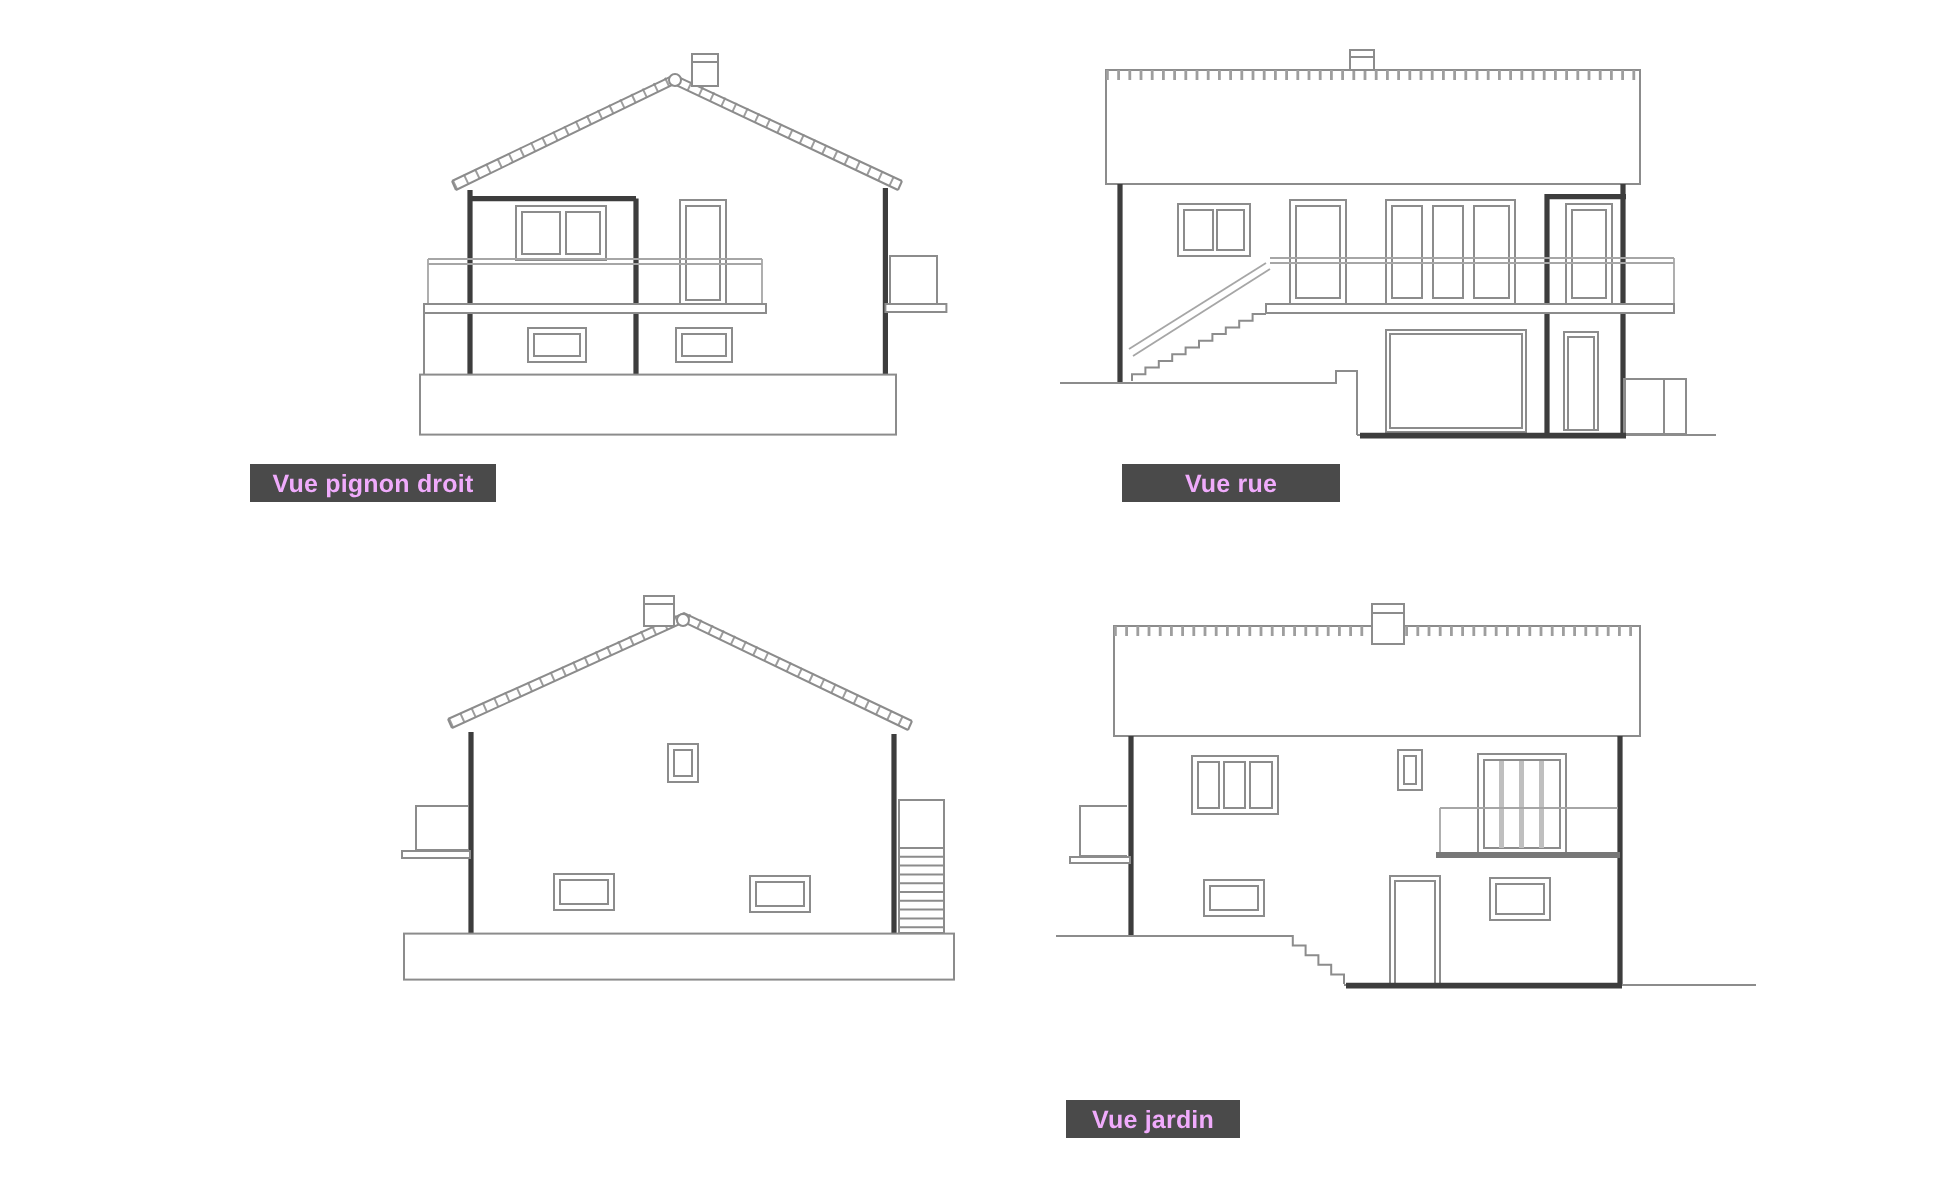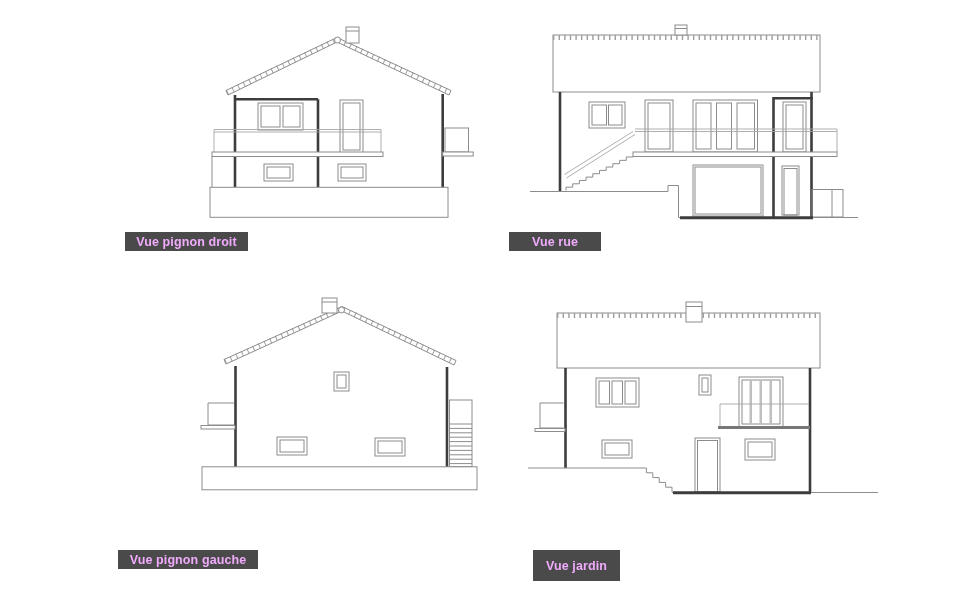--- a/index.html
+++ b/index.html
@@ -227,16 +227,15 @@
       <g class="thin">
         <line x1="528" y1="468" x2="640" y2="468"></line>
         <path d="M640,468 h6.4 v4.8 h6.4 v4.8 h6.4 v4.8 h6.4 v4.8 h6.4 v4.8"></path>
         <line x1="672" y1="492.5" x2="878" y2="492.5"></line>
       </g>
       <path class="xthick" d="M673,492.8 H811"></path>
     </g>
   </svg>
 
   <div class="view-label" style="left:125px;top:232px;width:123px;height:19px;">Vue pignon droit</div>
-  <div class="view-label" style="left:509px;top:232px;width:92px;height:19px;text-align:right;">Vue rue</div>
-  <div class="view-label" style="left:118px;top:550px;width:140px;height:19px;">Vue pignon gauche</div>
-  <div class="view-label" style="left:533px;top:550px;width:87px;height:31px;">Vue jardin</div>
+  <div class="view-label" style="left:561px;top:232px;width:109px;height:19px;text-align:right;">Vue rue</div>
+  <div class="view-label" style="left:533px;top:550px;width:87px;height:19px;">Vue jardin</div>
 </div>
 
 </body></html>

